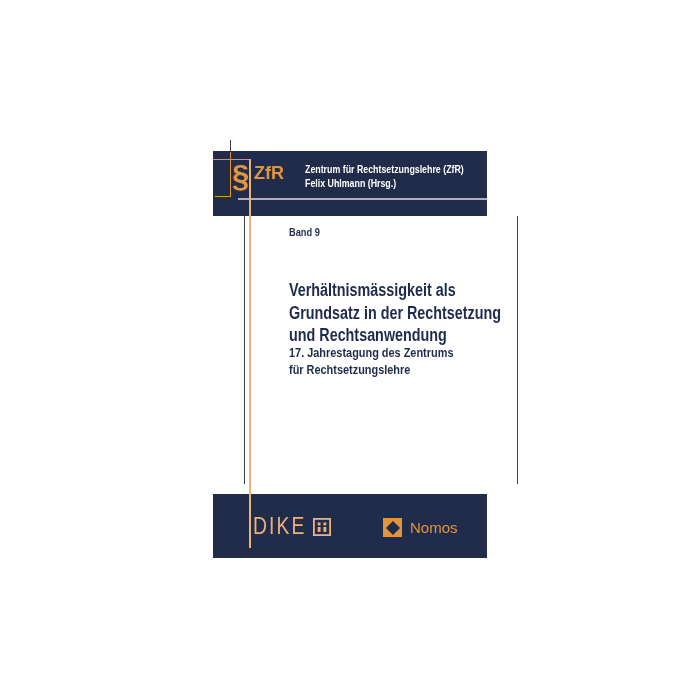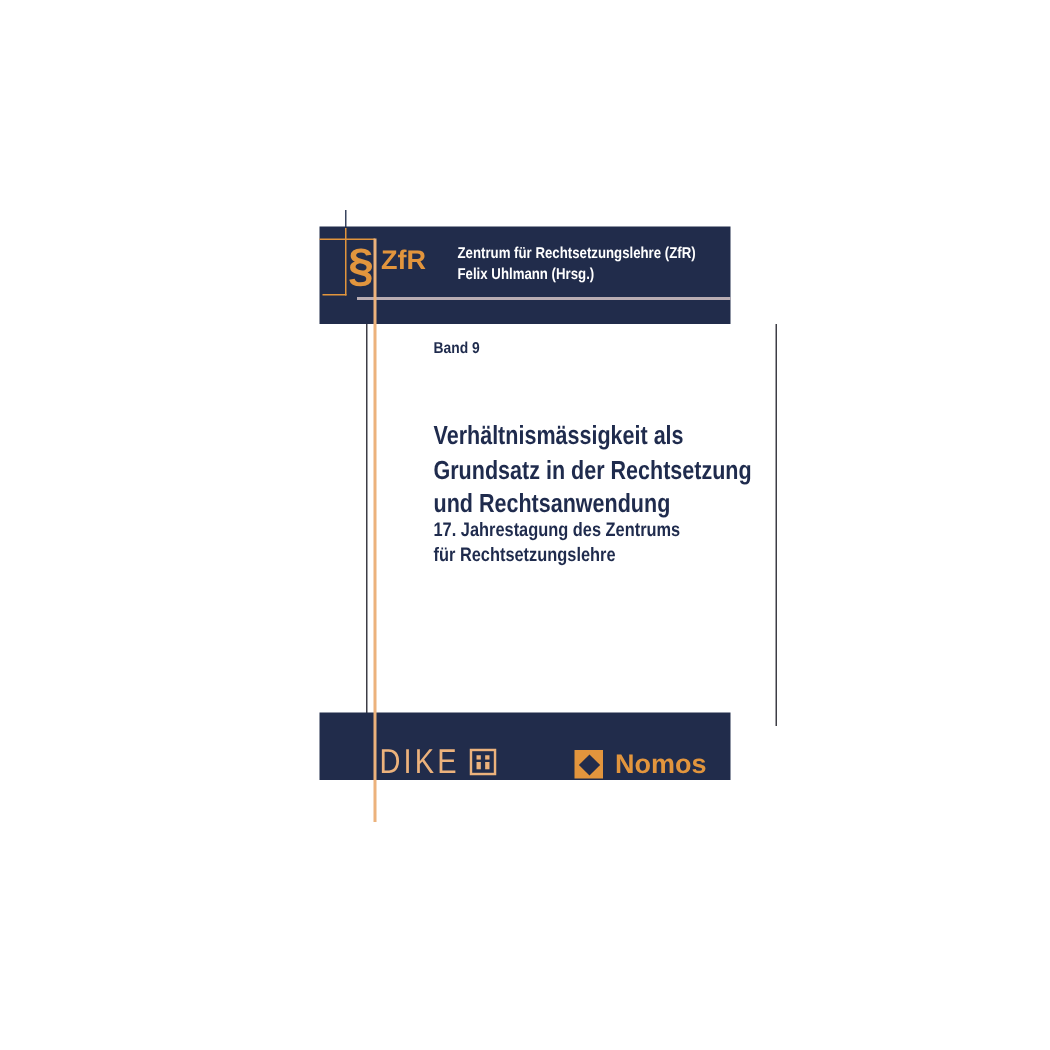--- a/index.html
+++ b/index.html
@@ -6,21 +6,21 @@
     --navy:#212c4b; --orange:#e2953d; --peach:#ecb27c; --grey_line:#b9adb3;
     --text_navy:#1f2b4d; --page_bg:#ffffff; --edge:#3e3e46; --tick:#39445f;
   }
   *{margin:0;padding:0;box-sizing:border-box;}
   html,body{background:#fff;}
   .page{position:relative;width:700px;height:700px;background:var(--page_bg);
     font-family:"Liberation Sans",sans-serif;overflow:hidden;}
   .cover{position:absolute;left:213px;top:151px;width:274px;height:397px;}
   .band{position:absolute;left:0;width:274px;background:var(--navy);}
   .band-top{top:0;height:65px;}
-  .band-bottom{top:324px;height:45px;}
+  .band-bottom{top:343px;height:64px;}
   .white-area{position:absolute;left:0;top:65px;width:274px;height:268px;
     background:#fff;border-left:1px solid var(--edge);border-right:1px solid var(--edge);margin-left:31px;}
   
   .vline,.hline{position:absolute;}
   .tick-above{left:230px;top:140px;width:1px;height:12px;background:var(--tick);}
   .box-left{left:17px;top:1px;width:1px;height:45px;background:var(--orange);}
   .box-top{left:0;top:8px;width:37px;height:1px;background:var(--orange);}
   .box-bottom{left:2px;top:45px;width:16px;height:1px;background:var(--orange);}
   .long-vert{left:36px;top:8px;width:2px;height:389px;background:var(--peach);}
   .header-divider{left:25px;top:47px;width:249px;height:2px;background:var(--grey_line);}
@@ -43,21 +43,21 @@
     transform:scaleX(.84);transform-origin:0 0;}
   
   .dike{position:absolute;left:40px;top:19px;display:flex;align-items:center;}
   .dike-word{color:var(--peach);font-size:23px;font-weight:normal;letter-spacing:2.5px;
     transform:scaleX(.84);transform-origin:0 0;}
   .dike-icon{margin-left:-4px;width:18px;height:18px;}
   .nomos{position:absolute;left:170px;top:24px;display:flex;align-items:center;}
   .nomos-sq{position:relative;width:19px;height:19px;background:var(--orange);}
   .nomos-diamond{position:absolute;left:4.5px;top:4.5px;width:10px;height:10px;
     background:var(--navy);transform:rotate(45deg);}
-  .nomos-word{margin-left:8px;color:var(--orange);font-size:18px;font-weight:bold;}
+  .nomos-word{margin-left:8px;color:var(--orange);font-size:15px;font-weight:normal;}
 </style>
 </head>
 <body>
 
 <div class="page">
   <div class="vline tick-above"></div>
 
   <div class="cover">
 
     <div class="band band-top">

